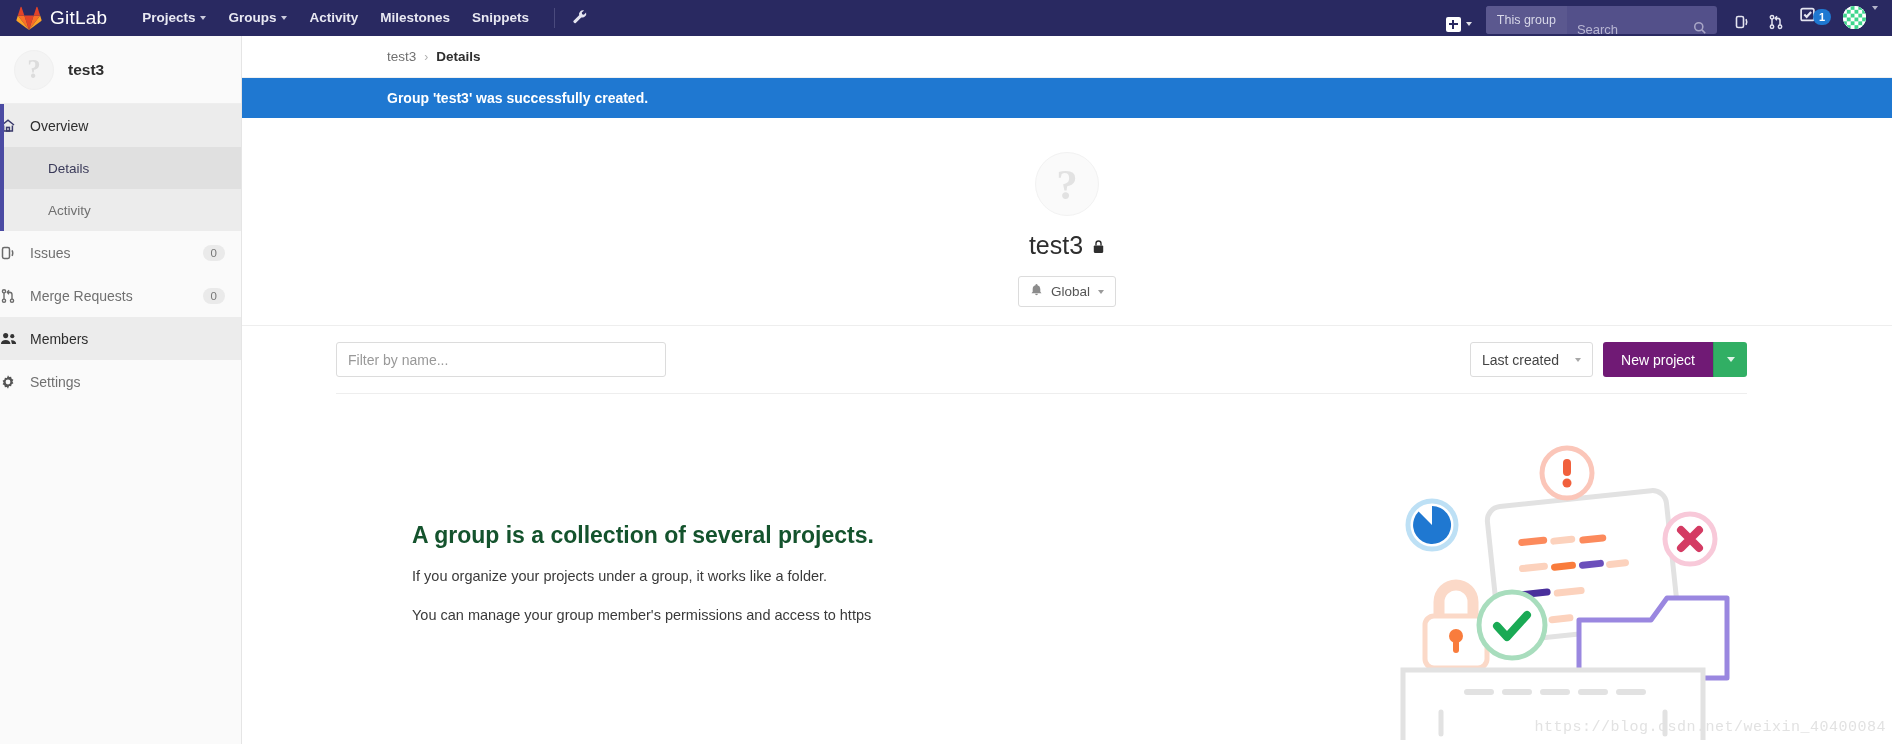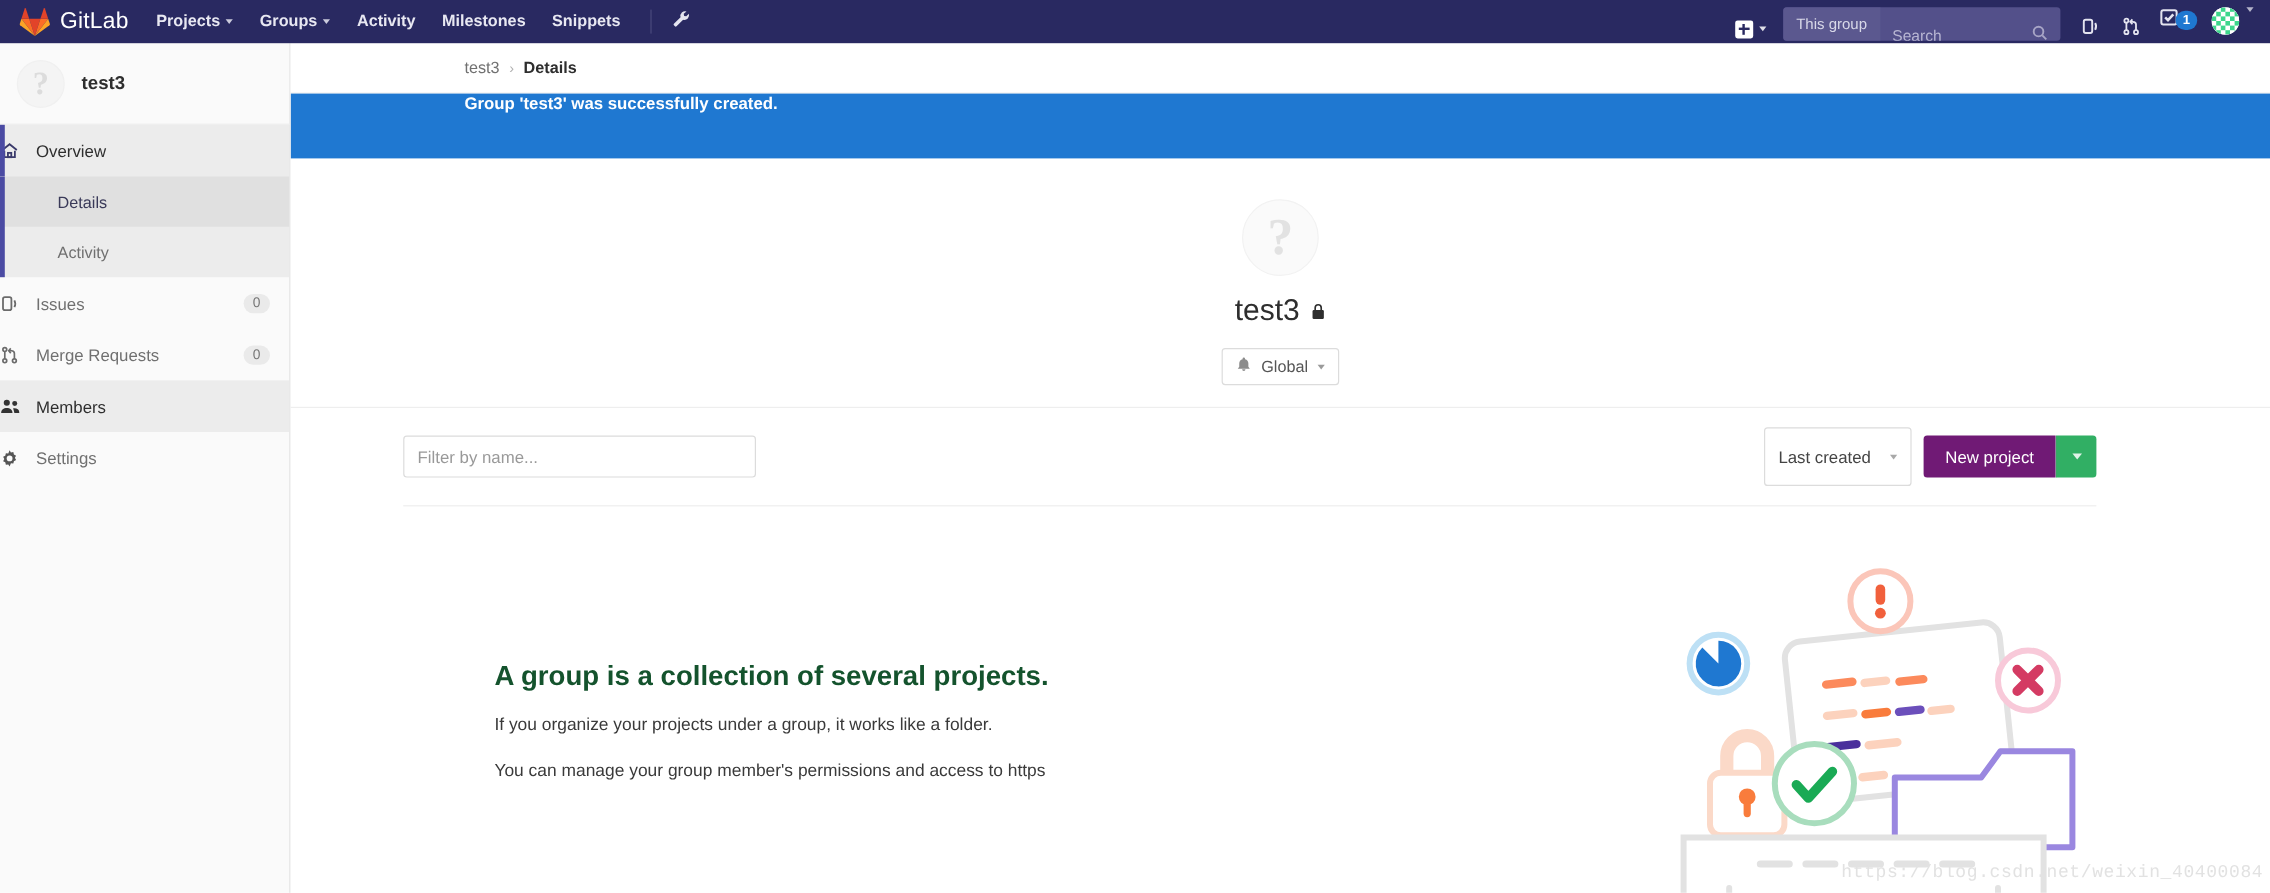--- a/index.html
+++ b/index.html
@@ -14,21 +14,21 @@
   
   .navbar {
     position: absolute; top: 0; left: 0;
     width: 1892px; height: 36px;
     background: #292961;
     display: flex; align-items: center;
     z-index: 30;
   }
   .nav-logo {
     display: flex; align-items: center;
-    margin-left: 16px; margin-right: 12px;
+    margin-left: 16px; margin-right: 24px;
     cursor: pointer;
   }
   .nav-logo .tanuki { width: 26px; height: 24px; margin-right: 8px; }
   .nav-logo .brand {
     color: #fff; font-size: 19px; font-weight: 400; letter-spacing: .2px;
   }
   .nav-links { display: flex; align-items: center; height: 36px; }
   .nav-link {
     color: #e8e8f2; font-size: 13.5px; font-weight: 600;
     padding: 0 11px; height: 36px; line-height: 36px;
@@ -181,22 +181,22 @@
   .breadcrumb-bar {
     height: 42px; display: flex; align-items: center;
     padding-left: 145px; border-bottom: 1px solid #f0f0f0;
     background: #fff;
   }
   .bc-link { color: #707070; font-size: 13.5px; cursor: pointer; }
   .bc-sep { color: #b0b0b0; margin: 0 8px; font-size: 12px; }
   .bc-current { color: #2e2e2e; font-size: 13.5px; font-weight: 600; }
 
   .flash {
-    height: 54px; background: #1f78d1; color: #fff;
-    display: flex; 
+    height: 40px; background: #1f78d1; color: #fff;
+    display: flex; align-items: center;
     padding-left: 145px; font-size: 14px; font-weight: 600;
   }
 
   .group-home {
     display: flex; flex-direction: column; align-items: center;
     padding-top: 34px; padding-bottom: 18px;
     border-bottom: 1px solid #eee;
   }
   .gh-avatar {
     width: 64px; height: 64px; border-radius: 50%;
@@ -218,31 +218,31 @@
     font-size: 13.5px; color: #555; cursor: pointer;
   }
 
   .toolbar {
     display: flex; align-items: center;
     padding: 16px 0 16px 0;
     margin: 0 145px 0 94px;
     border-bottom: 1px solid #eee;
   }
   .filter-input {
-    width: 294px; height: 35px;
+    width: 330px; height: 35px;
     border: 1px solid #dcdcdc; border-radius: 3px;
     font-size: 14px; color: #555; padding: 0 11px;
     font-family: "Liberation Sans", sans-serif;
     background: #fff; outline: none;
   }
   .filter-input::placeholder { color: #999; }
   .toolbar-right { margin-left: auto; display: flex; align-items: center; gap: 10px; }
   .sort-dd {
     display: inline-flex; align-items: center; justify-content: space-between;
-    min-width: 118px; height: 49px;
+    min-width: 118px; height: 35px;
     border: 1px solid #dcdcdc; border-radius: 3px;
     background: #fff; padding: 0 11px;
     font-size: 14px; color: #444; cursor: pointer; gap: 16px;
   }
   .btn-split { display: flex; }
   .btn-green {
     background: #701a75; color: #fff;
     border: none; height: 35px; padding: 0 18px;
     font-size: 14px; font-weight: 400; cursor: pointer;
     border-radius: 3px 0 0 3px;

